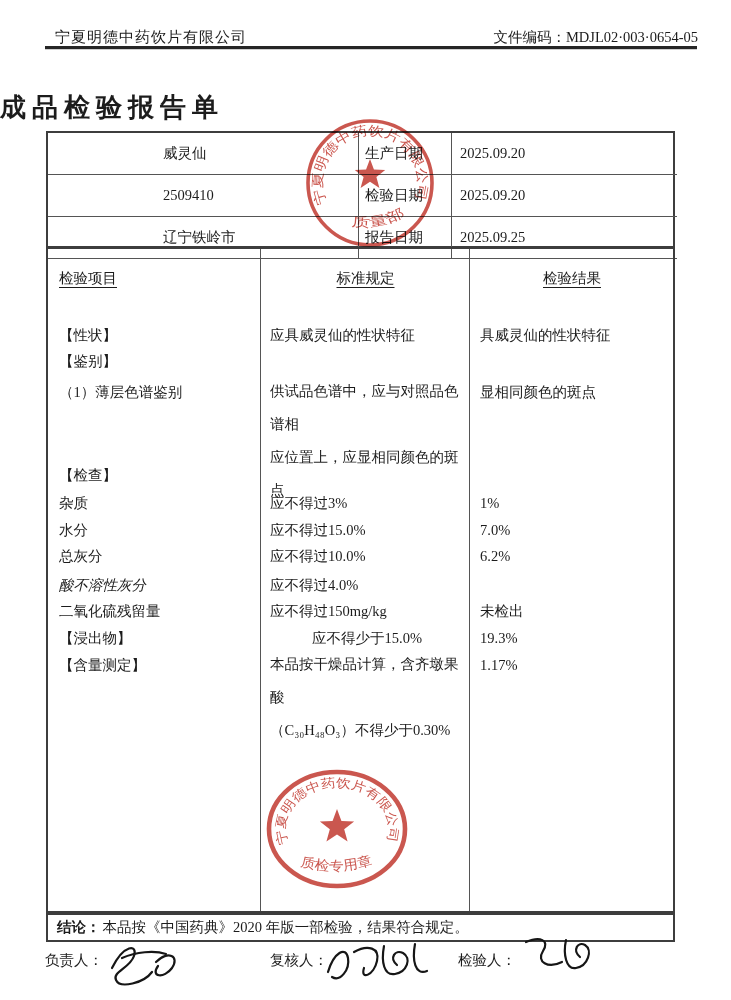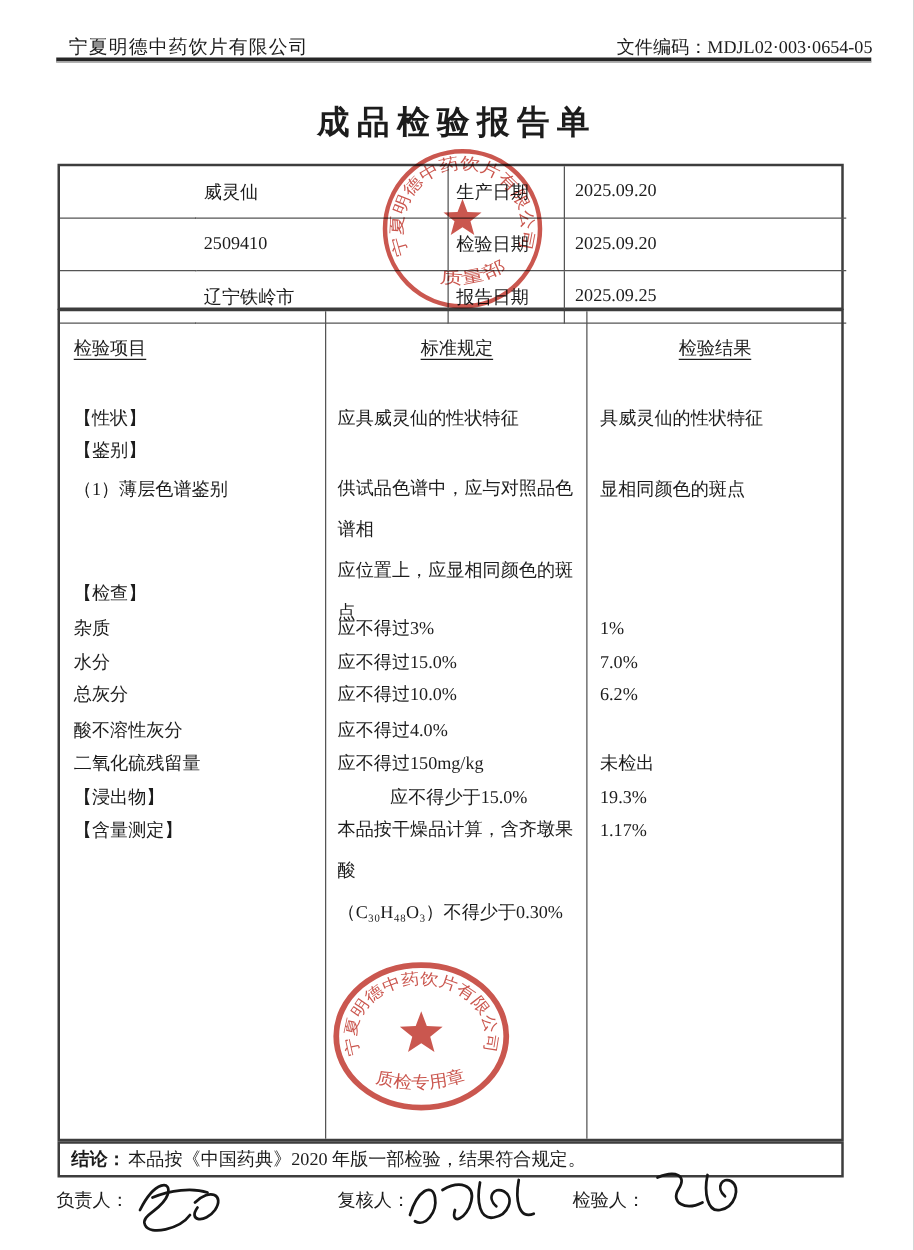--- a/index.html
+++ b/index.html
@@ -8,21 +8,21 @@
     margin:0 auto;overflow:hidden;
     font-family:"Liberation Serif","DejaVu Serif",serif;
     color:#1c1c1c;
   }
   .abs{position:absolute;}
   
   .hdr-company{left:55px;top:28px;font-size:15px;letter-spacing:1px;}
   .hdr-code{right:33px;top:28px;font-size:14.5px;}
   .hdr-rule{left:45px;top:46px;width:652px;height:2.5px;background:#262626;border-bottom:1px solid #cfcfcf;}
   
-  .title{left:0;top:80px;width:731px;text-align:center;font-size:26px;font-weight:bold;letter-spacing:6px;}
+  .title{left:0;top:90px;width:731px;text-align:left;font-size:26px;font-weight:bold;letter-spacing:6px;}
   
   .info-table{
     left:46px;top:131px;width:629px;height:117px;
     display:grid;grid-template-columns:109px 202px 93px 225px;
     grid-template-rows:repeat(4,1fr);
     border:2px solid #3d3d3d;box-sizing:border-box;
     font-size:14.5px;
   }
   .info-cell{border-right:1px solid #555;border-bottom:1px solid #555;display:flex;align-items:center;box-sizing:border-box;padding-left:6px;white-space:nowrap;overflow:hidden;}
   .info-cell.lastcol{border-right:none;}
@@ -86,21 +86,21 @@
   <div class="abs main-table">
     <div class="mcol c1" id="mcol1">
       <div class="mhead h1">检验项目</div>
     <div class="mline" style="top: 77px;">【性状】</div>
         <div class="mline" style="top: 103px;">【鉴别】</div>
         <div class="mline" style="top: 134px;">（1）薄层色谱鉴别</div>
         <div class="mline" style="top: 217px;">【检查】</div>
         <div class="mline" style="top: 245px;">杂质</div>
         <div class="mline" style="top: 272px;">水分</div>
         <div class="mline" style="top: 298px;">总灰分</div>
-        <div class="mline" style="top: 327px;">酸不溶性灰分</div>
+        <div class="mline" style="top: 327px; font-style: italic;">酸不溶性灰分</div>
         <div class="mline" style="top: 353px;">二氧化硫残留量</div>
         <div class="mline" style="top: 380px;">【浸出物】</div>
         <div class="mline" style="top: 407px;">【含量测定】</div>
       </div>
     <div class="mcol c2" id="mcol2">
       <div class="mhead h2">标准规定</div>
     <div class="mline" style="top: 77px;">应具威灵仙的性状特征</div>
         <div class="mline wrap" style="top: 126px;">供试品色谱中，应与对照品色谱相
 应位置上，应显相同颜色的斑点</div>
         <div class="mline" style="top: 245px;">应不得过3%</div>

